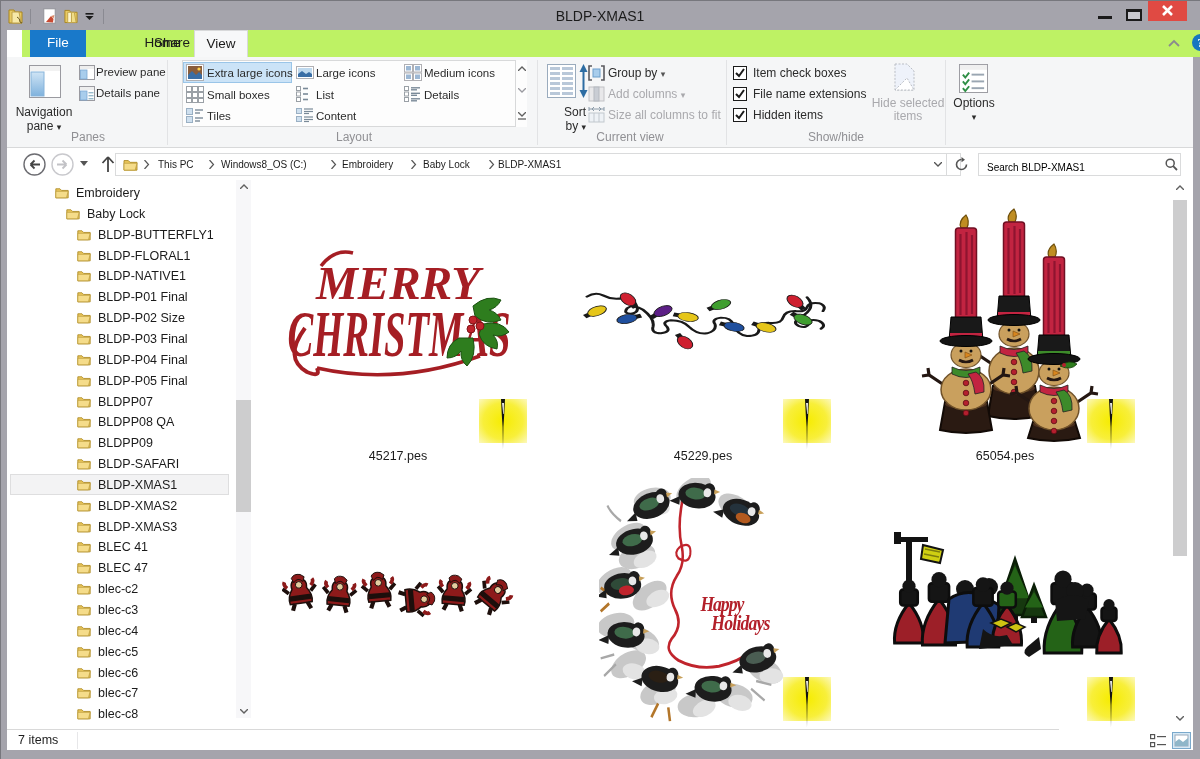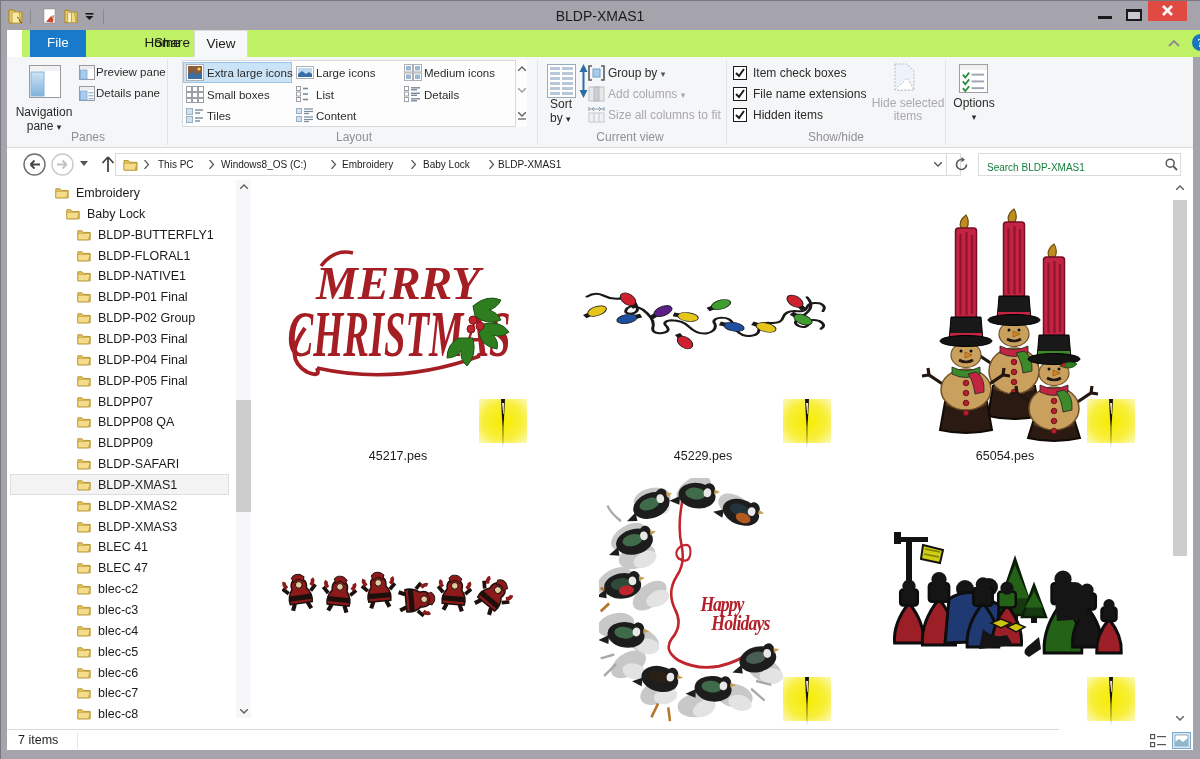--- a/index.html
+++ b/index.html
@@ -33,21 +33,21 @@
 .icon { position:absolute; }
 
 #gallery { position:absolute; left:175px; top:3px; width:345px; height:67px; background:#fdfdfd; border:1px solid #d8d9da;text-align:right; }
 .gitem { position:absolute; height:22px; line-height:22px; white-space:nowrap; font-size:11.5px; }
 #gsel { position:absolute; left:0px; top:1px; width:109px; height:21px; background:#cbe3f7; border:1px solid #9ac5e8; }
 #gspin { position:absolute; left:508px; top:3px; width:12px; height:67px; border-left:1px solid #d8d9da; background:#fdfdfd; }
 
 #addrrow { position:absolute; left:7px; top:148px; width:1186px; height:32px; background:#fff; font-size:10px; color:#1b1b1b; }
 .abox { position:absolute; top:5px; height:23px; background:#fff; border:1px solid #dadbdc; }
 #addrbox { left:108px; width:846px; }
-#searchbox { left:971px; width:203px; color:#15803d; line-height:21px; }
+#searchbox { left:971px; width:203px; color:#000000; line-height:21px; }
 .crumb { position:absolute; top:0; height:21px; line-height:21px; white-space:nowrap; }
 .csep { position:absolute; top:6px; width:6px; height:9px; color:#555; font-size:9px; }
 
 #main { position:absolute; left:7px; top:180px; width:1186px; height:549px; background:#fff; }
 #tree { position:absolute; left:0; top:0; width:240px; height:549px; font-size:12.5px; color:#1b1b1b; }
 .titem { position:absolute; height:21px; line-height:21px; white-space:nowrap; }
 #content { position:absolute; left:240px; top:0; width:933px; height:549px; }
 #status { position:absolute; left:7px; top:729px; width:1052px; height:21px; background:#fff; border-top:1px solid #d9d9d9; font-size:12.5px; color:#1e1e1e; }
 #status .cnt { position:absolute; left:11px; top:3px; }
 .needle { width:48px; height:52px; }
@@ -261,21 +261,21 @@
         <rect x="15" y="19" width="11" height="3"></rect>
         <rect x="3" y="24" width="10" height="3"></rect>
         <rect x="15" y="24" width="11" height="3"></rect>
         <rect x="3" y="29" width="10" height="3"></rect>
         <rect x="15" y="29" width="11" height="3"></rect>
       </g>
       <path d="M36.5 8 L36.5 28" stroke="#2d6da3" stroke-width="2"></path>
       <path d="M32.5 9 L36.5 1 L40.5 9 Z" fill="#2d6da3"></path>
       <path d="M32.5 27 L36.5 35 L40.5 27 Z" fill="#2d6da3"></path>
     </svg>
-  <div class="lbl" style="left:543px;top:40px;width:36px;text-align:left;line-height:14px">Sort<br>by <span style="font-size:9px">▾</span></div>
+  <div class="lbl" style="left:543px;top:48px;width:36px;text-align:right;line-height:14px">Sort<br>by <span style="font-size:9px">▾</span></div>
   <svg class="icon" style="left:581px;top:8px" width="17" height="16" viewBox="0 0 17 16">
       <path d="M4 1 L1 1 L1 15 L4 15" fill="none" stroke="#5b5b60" stroke-width="1.6"></path>
       <path d="M13 1 L16 1 L16 15 L13 15" fill="none" stroke="#5b5b60" stroke-width="1.6"></path>
       <rect x="5" y="4" width="7" height="8" fill="#a8cdec" stroke="#6d9ecb"></rect>
     </svg>
   <div class="lbl" style="left:601px;top:9px">Group by <span style="font-size:9px;color:#555">▾</span></div>
   <svg class="icon" style="left:581px;top:29px" width="17" height="16" viewBox="0 0 17 16">
       <rect x="1" y="1" width="15" height="14" fill="#e8e8ea" stroke="#c2c2c6"></rect>
       <rect x="6" y="1" width="5" height="14" fill="#c9cdd4" stroke="#b5b9c0"></rect>
     </svg>
@@ -416,21 +416,21 @@
       <div class="titem" style="left:91px;top:86.4px">BLDP-NATIVE1</div>
       <svg class="abs" style="left:70px;top:110.25px" width="14" height="13" viewBox="0 0 17 15">
         <path d="M1 3 L6 3 L8 5 L16 5 L16 14 L1 14 Z" fill="#edc95d" stroke="#a8851f"></path>
         <path d="M1 6 L16 6 L14 14 L1 14 Z" fill="#f5dc8a" stroke="#bfa040"></path>
       </svg>
       <div class="titem" style="left:91px;top:107.25px">BLDP-P01 Final</div>
       <svg class="abs" style="left:70px;top:131.10000000000002px" width="14" height="13" viewBox="0 0 17 15">
         <path d="M1 3 L6 3 L8 5 L16 5 L16 14 L1 14 Z" fill="#edc95d" stroke="#a8851f"></path>
         <path d="M1 6 L16 6 L14 14 L1 14 Z" fill="#f5dc8a" stroke="#bfa040"></path>
       </svg>
-      <div class="titem" style="left:91px;top:128.10000000000002px">BLDP-P02 Group</div>
+      <div class="titem" style="left:91px;top:128.10000000000002px">BLDP-P02 Size</div>
       <svg class="abs" style="left:70px;top:151.95000000000002px" width="14" height="13" viewBox="0 0 17 15">
         <path d="M1 3 L6 3 L8 5 L16 5 L16 14 L1 14 Z" fill="#edc95d" stroke="#a8851f"></path>
         <path d="M1 6 L16 6 L14 14 L1 14 Z" fill="#f5dc8a" stroke="#bfa040"></path>
       </svg>
       <div class="titem" style="left:91px;top:148.95000000000002px">BLDP-P03 Final</div>
       <svg class="abs" style="left:70px;top:172.8px" width="14" height="13" viewBox="0 0 17 15">
         <path d="M1 3 L6 3 L8 5 L16 5 L16 14 L1 14 Z" fill="#edc95d" stroke="#a8851f"></path>
         <path d="M1 6 L16 6 L14 14 L1 14 Z" fill="#f5dc8a" stroke="#bfa040"></path>
       </svg>
       <div class="titem" style="left:91px;top:169.8px">BLDP-P04 Final</div>

